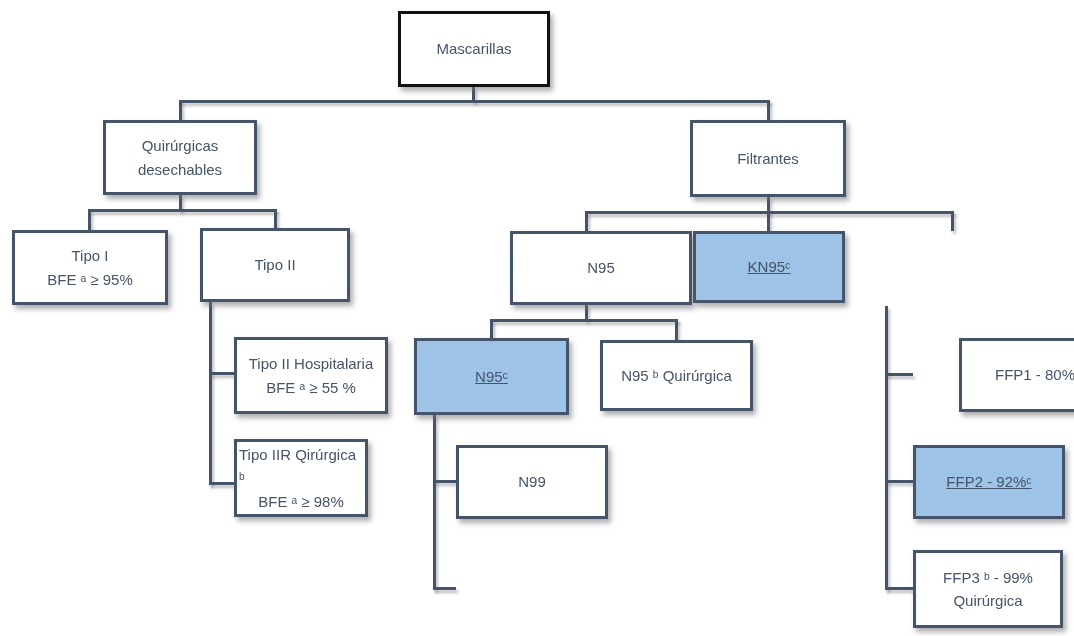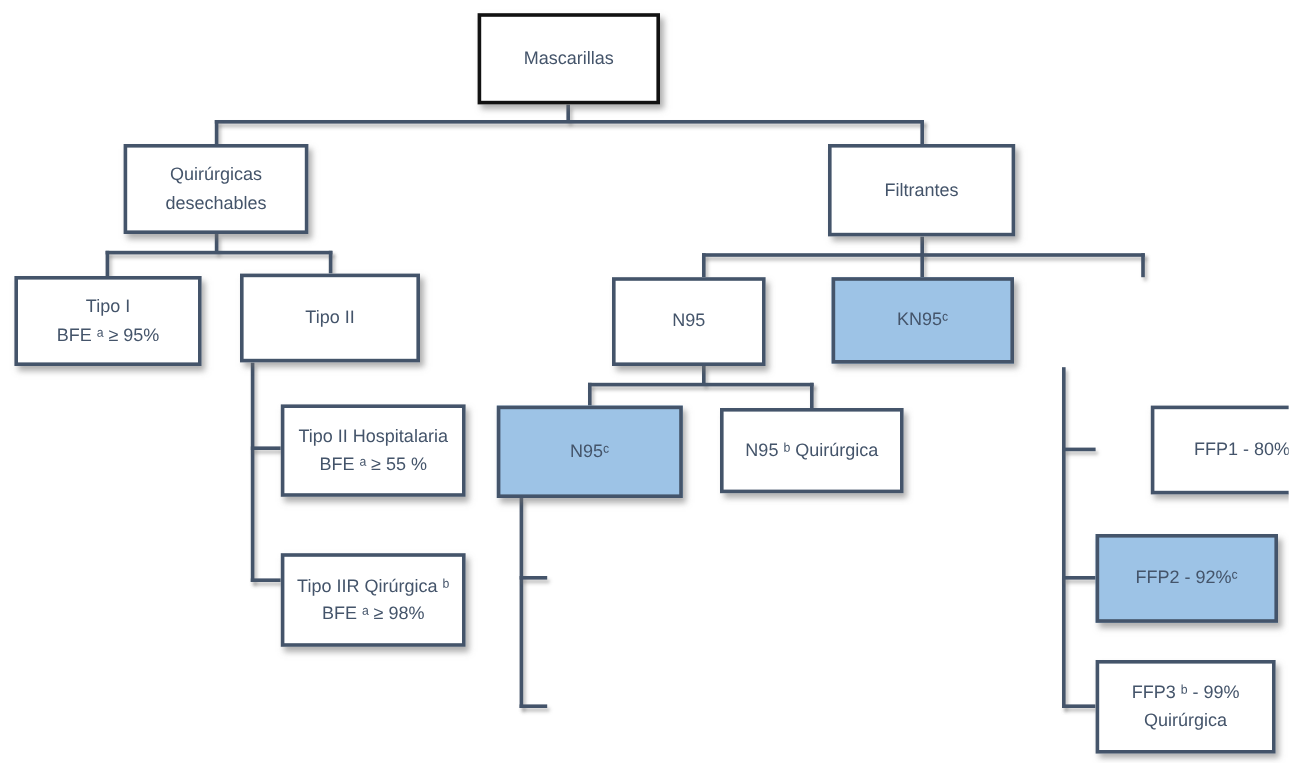--- a/index.html
+++ b/index.html
@@ -10,21 +10,21 @@
   .node{
     position:absolute;box-sizing:border-box;
     background:var(--node-fill,#ffffff);
     border:3px solid var(--node-border,#44546a);
     box-shadow:3px 4px 5px rgba(110,110,110,.55);
     display:flex;flex-direction:column;align-items:center;justify-content:center;
     text-align:left;color:var(--text-color,#44546a);
     font-size:15px;line-height:1.55;padding:2px;
   }
   .node.root{border-color:var(--root-border,#121212);}
-  .node.hl{background:var(--highlight-fill,#9dc3e6);}
+  .node.hl{background:var(--highlight-fill,#9dc3e6);text-decoration:underline;}
   .edge{
     position:absolute;
     background:var(--edge-color,#44546a);
     box-shadow:2px 3px 3px rgba(110,110,110,.45);
   }
 </style>
 </head>
 <body>
 
 <div class="canvas">
@@ -83,42 +83,45 @@
 
   <div class="node" style="left:200px;top:228px;width:150px;height:74px">
     <span>Tipo II</span>
   </div>
 
   <div class="node" style="left:234px;top:337px;width:154px;height:77px">
     <span>Tipo II Hospitalaria</span>
     <span>BFE ᵃ  ≥ 55 %</span>
   </div>
 
-  <div class="node" style="left:234px;top:461px;width:154px;height:78px">
+  <div class="node" style="left:234px;top:439px;width:134px;height:78px">
     <span>Tipo IIR Qirúrgica ᵇ</span>
     <span>BFE ᵃ  ≥ 98%</span>
   </div>
 
-  <div class="node" style="left:510px;top:231px;width:128px;height:74px">
+  <div class="node" style="left:510px;top:231px;width:182px;height:74px">
     <span>N95</span>
   </div>
 
   <div class="node hl" style="left:693px;top:231px;width:152px;height:72px">
     <span>KN95ᶜ</span>
   </div>
 
 
   <div class="node hl" style="left:414px;top:338px;width:155px;height:77px">
     <span>N95ᶜ</span>
   </div>
 
   <div class="node" style="left:600px;top:340px;width:153px;height:71px">
     <span>N95 ᵇ Quirúrgica</span>
   </div>
 
+  <div class="node" style="left:456px;top:445px;width:152px;height:74px">
+    <span>N99</span>
+  </div>
 
 
   <div class="node" style="left:959px;top:338px;width:152px;height:74px">
     <span>FFP1 - 80%</span>
   </div>
 
   <div class="node hl" style="left:913px;top:445px;width:152px;height:74px">
     <span>FFP2 - 92%ᶜ</span>
   </div>
 

